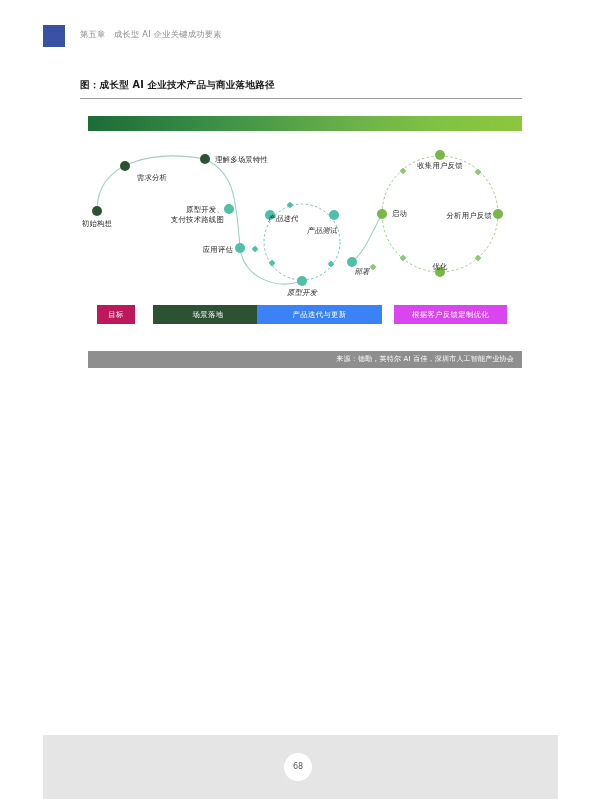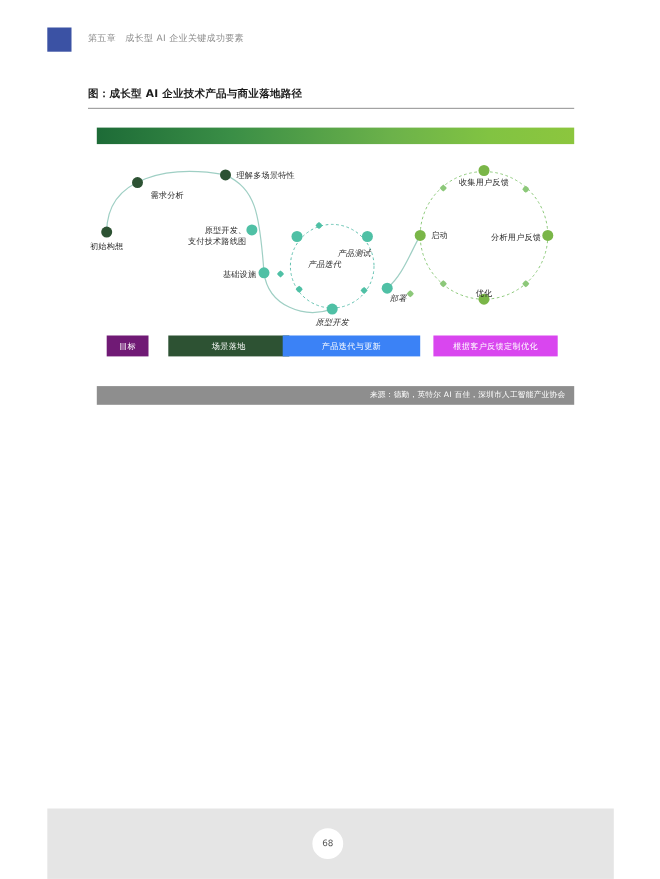--- a/index.html
+++ b/index.html
@@ -248,23 +248,23 @@
         <div>需求分析</div>
       </div>
       <div class="nlabel" style="left: 215px; top: 155px;">
         <div>理解多场景特性</div>
       </div>
       <div class="nlabel rgt" style="left: 224px; top: 205px;">
         <div>原型开发、</div>
         <div>支付技术路线图</div>
       </div>
       <div class="nlabel rgt" style="left: 233px; top: 245px;">
-        <div>基础设施</div>
-      </div>
-      <div class="nlabel ctr ital" style="left: 283px; top: 236px; margin-left: 12px;">
+        <div>应用评估</div>
+      </div>
+      <div class="nlabel ctr ital" style="left: 283px; top: 214px;">
         <div>产品迭代</div>
       </div>
       <div class="nlabel ctr ital" style="left: 322px; top: 226px;">
         <div>产品测试</div>
       </div>
       <div class="nlabel ctr ital" style="left: 302px; top: 288px;">
         <div>原型开发</div>
       </div>
       <div class="nlabel ctr ital" style="left: 362px; top: 267px;">
         <div>部署</div>
@@ -277,21 +277,21 @@
       </div>
       <div class="nlabel rgt" style="left: 492px; top: 211px;">
         <div>分析用户反馈</div>
       </div>
       <div class="nlabel ctr" style="left: 440px; top: 262px;">
         <div>优化</div>
       </div>
     </div>
 
   <div class="legend" id="legend-layer">
-      <div class="legend-seg" style="left: 0px; width: 38px; background: #701a75;">目标</div>
+      <div class="legend-seg" style="left: 0px; width: 38px; background: #be185d;">目标</div>
       <div class="legend-seg" style="left: 56px; width: 110px; background: rgb(45, 82, 51);">场景落地</div>
       <div class="legend-seg" style="left: 160px; width: 125px; background: #3b82f6;">产品迭代与更新</div>
       <div class="legend-seg" style="left: 297px; width: 113px; background: #d946ef;">根据客户反馈定制优化</div>
     </div>
 
   <div class="source-bar">
     <div class="source-text">来源：德勤，英特尔 AI 百佳，深圳市人工智能产业协会</div>
   </div>
 </div>
 

